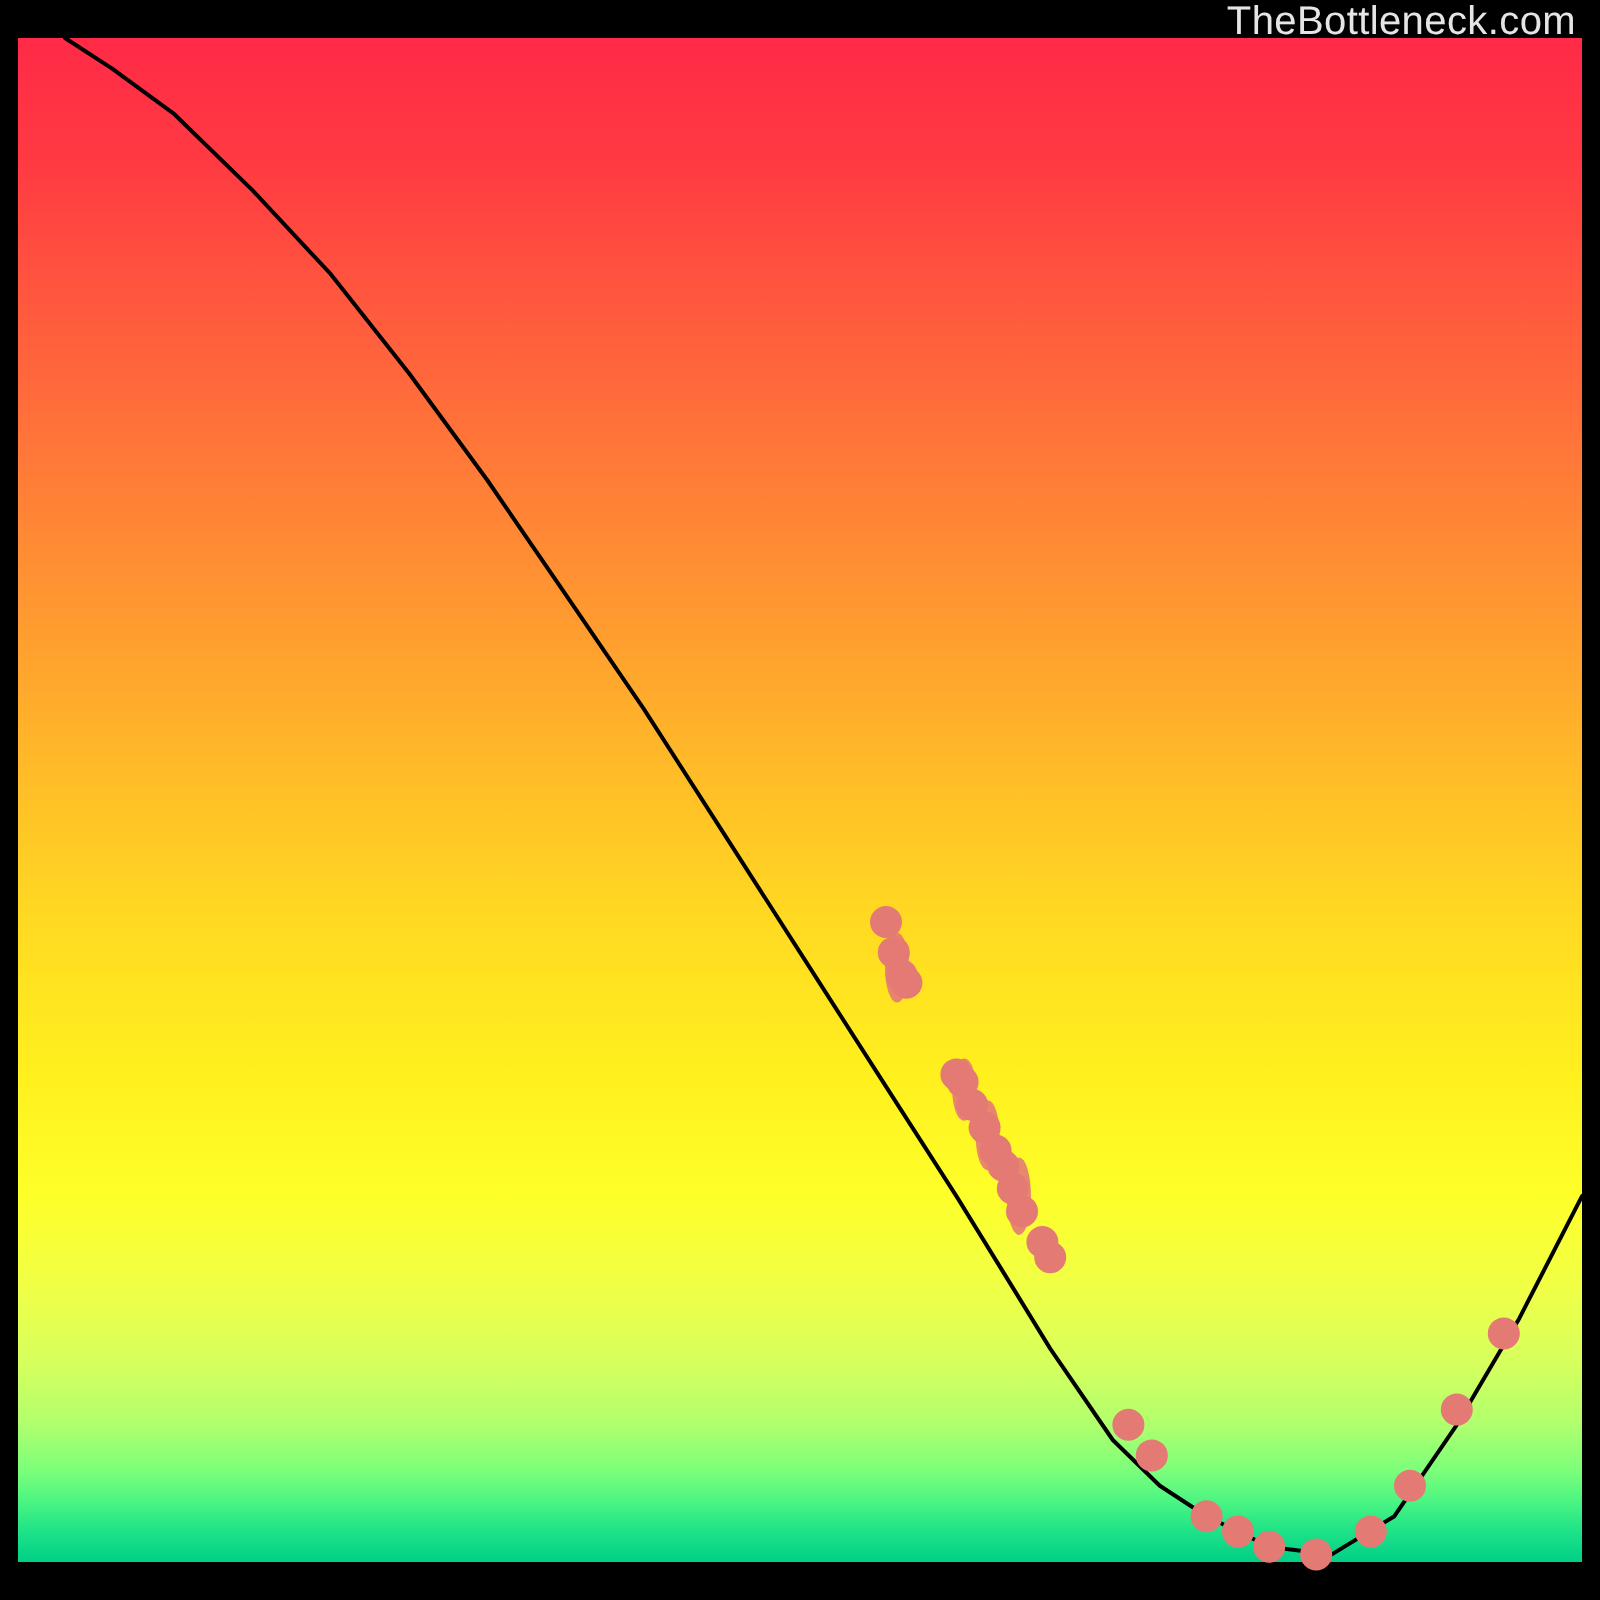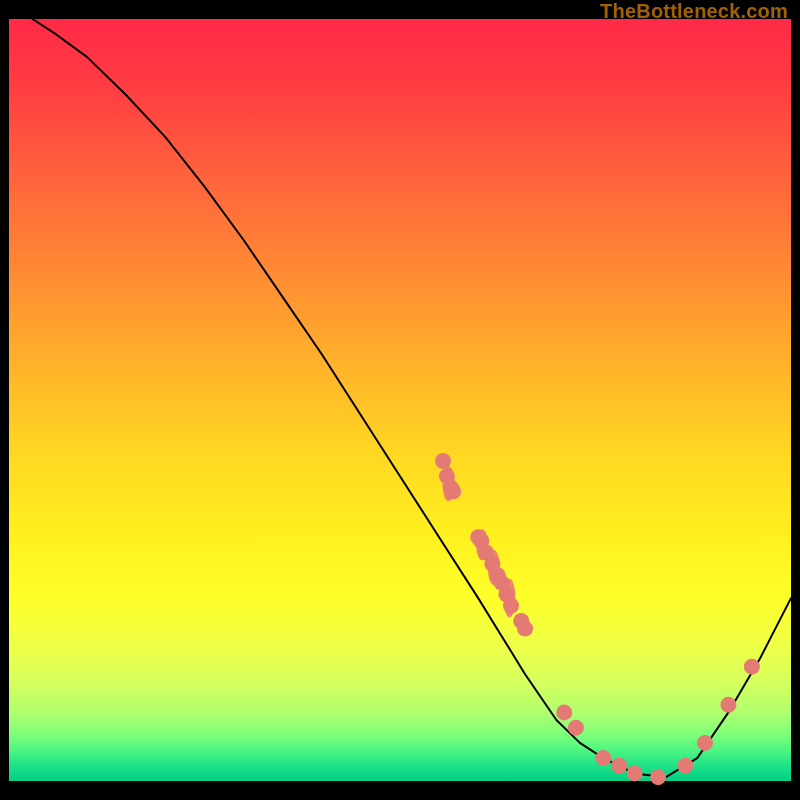--- a/index.html
+++ b/index.html
@@ -43,23 +43,23 @@
       #7cff7a 94%,
       #4cf582 96%,
       #1ee288 98%,
       #00cf86 100%
     );
   }
   .watermark {
     position: absolute;
     top: 0px;
     right: 12px;
-    color: #a16207;
+    color: #e5e5e5;
     font-size: 20px;
-    font-weight: 700;
+    font-weight: 400;
     letter-spacing: 0.2px;
     user-select: none;
   }
   svg.curve {
     position: absolute;
     left: 0;
     top: 0;
     width: 782px;
     height: 762px;
     overflow: visible;

